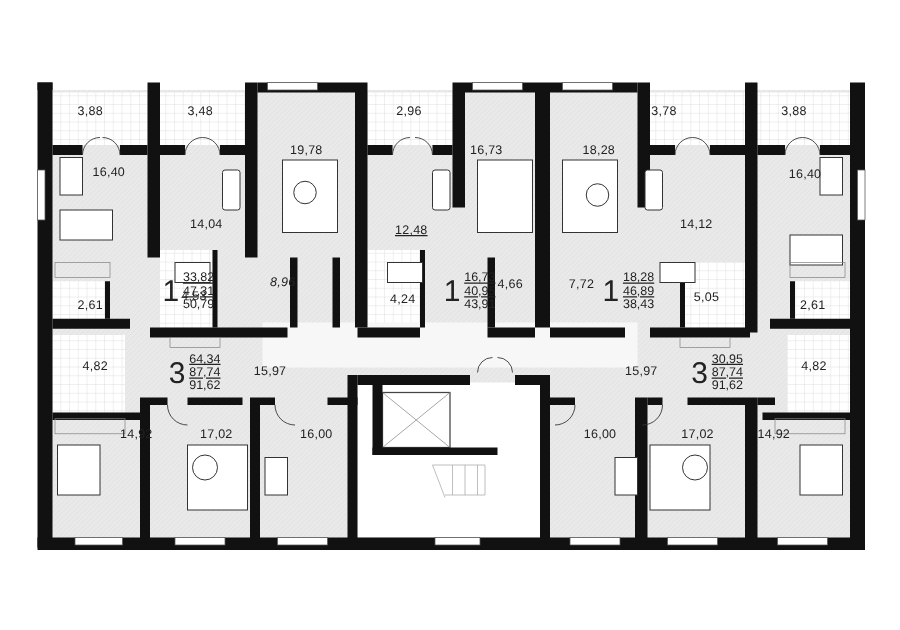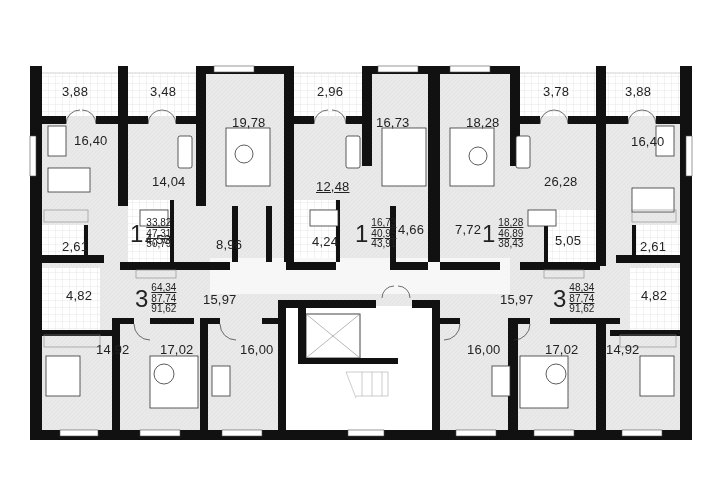--- a/index.html
+++ b/index.html
@@ -1,18 +1,18 @@
 <!DOCTYPE html>
 <html><head>
 <meta charset="utf-8">
 <style>
   html, body { margin:0; padding:0; background:#ffffff; }
   body { width:720px; height:504px; position:relative; overflow:hidden; font-family:"Liberation Sans", sans-serif; }
   .plan { position:absolute; left:0; top:0; width:720px; height:504px; }
-  .lbl { position:absolute; font-size:13px; color:#222; letter-spacing:0.2px; white-space:nowrap; }
+  .lbl { position:absolute; font-size:10px; color:#222; letter-spacing:0.2px; white-space:nowrap; }
   .sum { position:absolute; display:flex; align-items:center; }
   .sum .rooms { font-size:24px; color:#222; margin-right:3px; line-height:1; }
   .sum .vals { display:flex; flex-direction:column; font-size:10px; color:#222; line-height:10.5px; }
   .sum .vals span.u { text-decoration:underline; }
 </style>
 </head>
 <body>
 
 <svg class="plan" viewBox="0 0 720 504" xmlns="http://www.w3.org/2000/svg">
   <defs>
@@ -188,36 +188,36 @@
     <path d="M134 324 A16 16 0 0 0 150 340"></path>
     <path d="M220 324 A16 16 0 0 0 236 340"></path>
     <path d="M460 324 A16 16 0 0 1 444 340"></path>
     <path d="M530 324 A16 16 0 0 1 514 340"></path>
   </g>
 </svg>
 
 <div class="lbl" style="left:62px;top:84px;">3,88</div>
 <div class="lbl" style="left:150px;top:84px;text-align:right;">3,48</div>
 <div class="lbl" style="left:317px;top:84px;">2,96</div>
-<div class="lbl" style="left:543px;top:84px;">3,78</div>
+<div class="lbl" style="left:521px;top:84px;">3,78</div>
 <div class="lbl" style="left:625px;top:84px;">3,88</div>
 
 <div class="lbl" style="left:74px;top:133px;">16,40</div>
 <div class="lbl" style="left:152px;top:174px;">14,04</div>
 <div class="lbl" style="left:232px;top:115px;">19,78</div>
 <div class="lbl" style="left:145px;top:232px;">4,53</div>
-<div class="lbl" style="left:216px;top:237px;">8,96</div>
+<div class="lbl" style="left:216px;top:221px;font-style:italic;">8,96</div>
 <div class="lbl" style="left:62px;top:239px;">2,61</div>
 <div class="lbl" style="left:316px;top:179px;text-decoration:underline;">12,48</div>
 <div class="lbl" style="left:376px;top:115px;">16,73</div>
 <div class="lbl" style="left:312px;top:234px;">4,24</div>
 <div class="lbl" style="left:398px;top:222px;">4,66</div>
 <div class="lbl" style="left:466px;top:115px;">18,28</div>
 <div class="lbl" style="left:455px;top:222px;">7,72</div>
-<div class="lbl" style="left:544px;top:174px;">26,28</div>
+<div class="lbl" style="left:544px;top:174px;">14,12</div>
 <div class="lbl" style="left:555px;top:233px;">5,05</div>
 <div class="lbl" style="left:631px;top:134px;">16,40</div>
 <div class="lbl" style="left:640px;top:239px;">2,61</div>
 
 <div class="lbl" style="left:66px;top:288px;">4,82</div>
 <div class="lbl" style="left:203px;top:292px;">15,97</div>
 <div class="lbl" style="left:96px;top:342px;">14,92</div>
 <div class="lbl" style="left:160px;top:342px;">17,02</div>
 <div class="lbl" style="left:240px;top:342px;">16,00</div>
 
@@ -255,17 +255,17 @@
   <span class="rooms">3</span>
   <span class="vals">
     <span class="u">64,34</span>
     <span class="u">87,74</span>
     <span>91,62</span>
   </span>
 </div>
 <div class="sum" style="left:553px;top:283px;">
   <span class="rooms">3</span>
   <span class="vals">
-    <span class="u">48,34</span>
+    <span class="u">30,95</span>
     <span class="u">87,74</span>
     <span>91,62</span>
   </span>
 </div>
 
 </body></html>

